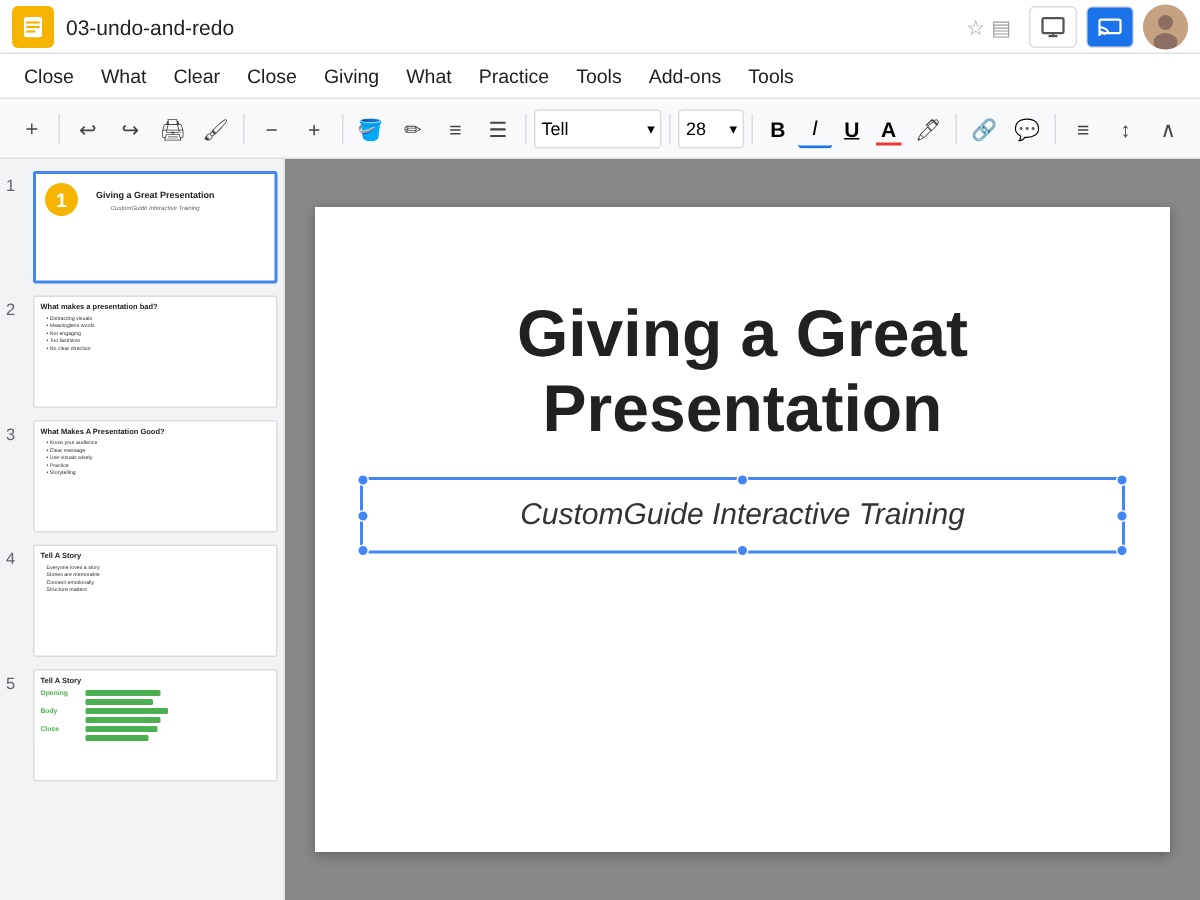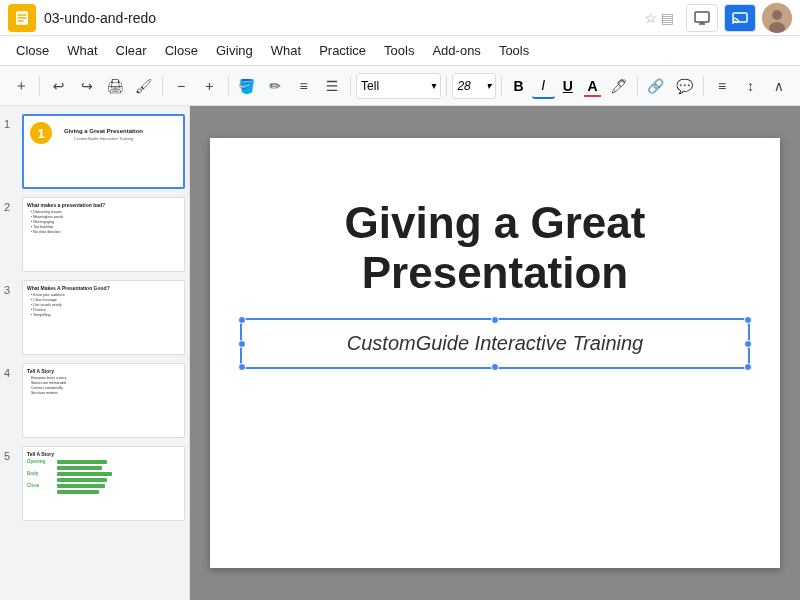--- a/index.html
+++ b/index.html
@@ -28,21 +28,21 @@
 
     
     #toolbar {
       display: flex; align-items: center; background: #f8f9fa; height: 40px;
       padding: 0 8px; border-bottom: 1px solid #e0e0e0; gap: 2px;
     }
     .tb-btn { width: 28px; height: 28px; border: none; background: transparent; cursor: pointer; display: flex; align-items: center; justify-content: center; border-radius: 3px; color: #444; font-size: 14px; }
     .tb-sep { width: 1px; height: 20px; background: #dadce0; margin: 0 3px; }
     .tb-select { height: 26px; border: 1px solid #dadce0; border-radius: 3px; background: #fff; font-size: 12px; padding: 0 4px; cursor: pointer; display: flex; align-items: center; gap: 3px; }
     #font-select { width: 90px; }
-    #size-select { width: 46px; font-style: italic; }
+    #size-select { width: 46px; }
     .tb-text-btn { font-weight: bold; width: 24px; height: 26px; border: none; background: transparent; cursor: pointer; border-radius: 3px; font-size: 14px; display: flex; align-items: center; justify-content: center; }
     .tb-text-btn.italic { font-style: italic; font-weight: normal; }
     .tb-text-btn.underline { text-decoration: underline; }
 
     
     #main { display: flex; height: calc(600px - 106px); }
 
     
     #slide-panel {
       width: 190px; background: #f1f3f4; border-right: 1px solid #e0e0e0;

